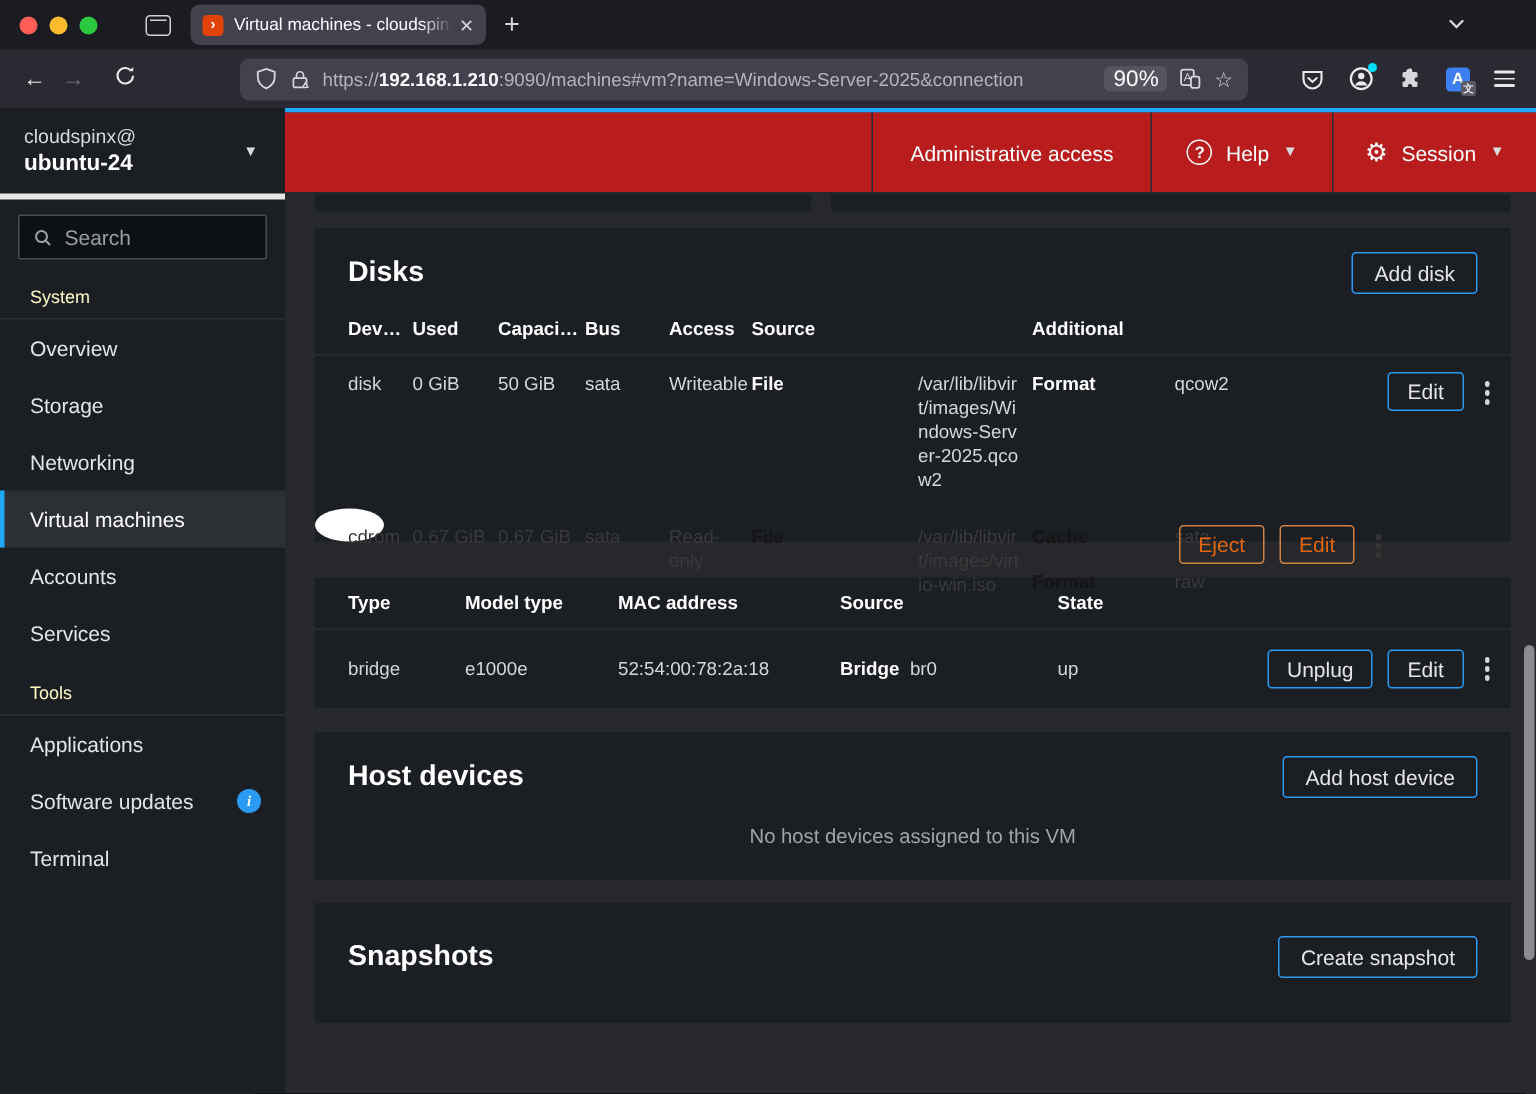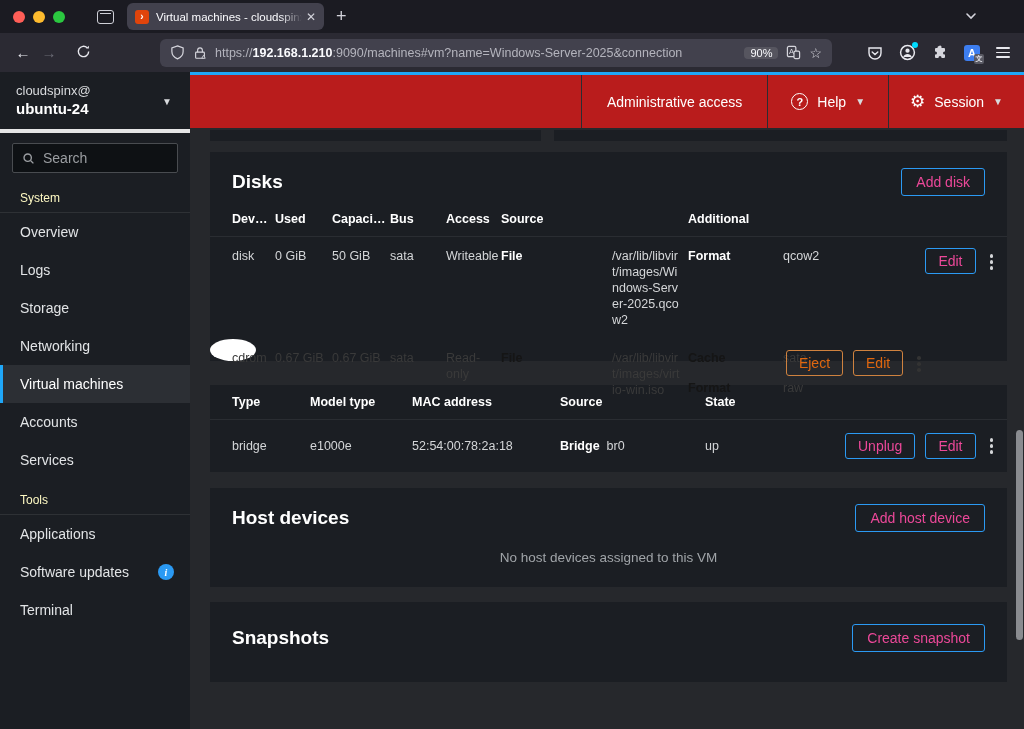--- a/index.html
+++ b/index.html
@@ -26,21 +26,21 @@
   .tabs-chevron { position:absolute; right:46px; top:9px; }
   .toolbar { height:39px; background:#2b2a33; display:flex; align-items:center; padding:0 10px; }
   .navbtn { font-size:15px; width:26px; text-align:center; color:#e8e8ee; }
   .navbtn.fwd { color:#6c6c76; }
   .urlbar { margin-left:64px; width:672px; height:28px; background:#42414d; border-radius:6px;
             display:flex; align-items:center; padding:0 10px; gap:8px; }
   .url-text { flex:1; font-size:12.5px; color:#b4b4bd; white-space:nowrap; overflow:hidden; position:relative; }
   .url-host { color:#fbfbfe; font-weight:700; }
   .url-fade { position:absolute; right:0; top:0; bottom:0; width:46px;
               background:linear-gradient(to right, rgba(66,65,77,0), #42414d); }
-  .zoom-badge { background:#56555f; color:#fbfbfe; font-size:11px; padding:0 6px; border-radius:4px; }
+  .zoom-badge { background:#56555f; color:#fbfbfe; font-size:15px; padding:0 6px; border-radius:4px; }
   .tool-icons { display:flex; align-items:center; gap:16px; margin-left:auto; margin-right:4px; }
   .acct { position:relative; }
   .acct .dot { position:absolute; right:-2px; top:-2px; width:6px; height:6px; border-radius:50%; background:#00ddff; }
   .xl-tile { width:16px; height:16px; border-radius:3px; background:#3d7ef0; color:#fff; font-size:11px; font-weight:700;
              display:flex; align-items:center; justify-content:center; position:relative;}
   .xl-tile::after { content:"文"; position:absolute; right:-4px; bottom:-3px; width:10px; height:10px; background:#5a5a64;
              color:#e8e8ee; border-radius:2px; font-size:7px; display:flex; align-items:center; justify-content:center; }
   .burger { display:flex; flex-direction:column; gap:3px; }
   .burger span{ width:14px; height:1.7px; background:#e8e8ee; border-radius:1px;}
   
@@ -75,21 +75,21 @@
            display:flex; align-items:center; justify-content:center; }
   .gear { font-size:17px; line-height:1; }
   
   .content { flex:1; padding-top:2px; overflow:hidden; }
   .remnants { display:flex; gap:13px; margin:0 17px 11px 20px; }
   .remnants div { height:11px; background:#1b1e23; }
   .remnant-a { width:331px; } .remnant-b { flex:1; }
   .card { background:#1b1e23; margin:0 17px 0 20px; }
   .card-hd { display:flex; justify-content:space-between; align-items:center; padding:16px 22px 8px; }
   .card-title { font-size:19px; font-weight:700; color:#fff; }
-  .btn { font-family:"Liberation Sans",sans-serif; font-size:14px; color:#ec4899; background:transparent;
+  .btn { font-family:"Liberation Sans",sans-serif; font-size:14px; color:#e5e5e5; background:transparent;
          border:1px solid #2b9af3; border-radius:3px; padding:5px 14px; cursor:pointer; }
   .btn.orange { color:#e0670f; border-color:#cf823f; }
   .btn.sm { padding:4px 12px; }
   .kebab { background:transparent; border:none; display:flex; flex-direction:column; gap:2.5px; padding:6px 4px; cursor:pointer; }
   .kebab i { width:3.5px; height:3.5px; border-radius:50%; background:#d4d6d8; }
   .kebab.dark i { background:#333; }
   
   .dgrid { display:grid; grid-template-columns:43px 57px 58px 56px 55px 111px 76px 1fr 118px; }
   .dhead { padding:8px 10px 10px 22px; border-bottom:1px solid #2a2d32; }
   .dhead span { font-size:12.5px; font-weight:700; color:#fff; }
@@ -219,21 +219,20 @@
                 <circle cx="7" cy="7" r="4.5" fill="none" stroke="#9b9ea2" stroke-width="1.7"></circle>
                 <path d="M10.5 10.5L14 14" stroke="#9b9ea2" stroke-width="1.7"></path>
               </svg>
           </span>
           <input type="text" placeholder="Search" style="">
         </div>
       </div>
       <div class="group-label">System</div>
       <hr class="group-div">
       <div class="nav-item">Overview</div>
-      <div class="nav-item">Logs</div>
       <div class="nav-item">Storage</div>
       <div class="nav-item">Networking</div>
       <div class="nav-item selected">Virtual machines</div>
       <div class="nav-item">Accounts</div>
       <div class="nav-item">Services</div>
       <div class="group-label">Tools</div>
       <hr class="group-div">
       <div class="nav-item">Applications</div>
       <div class="nav-item">
         <span>Software updates</span>

